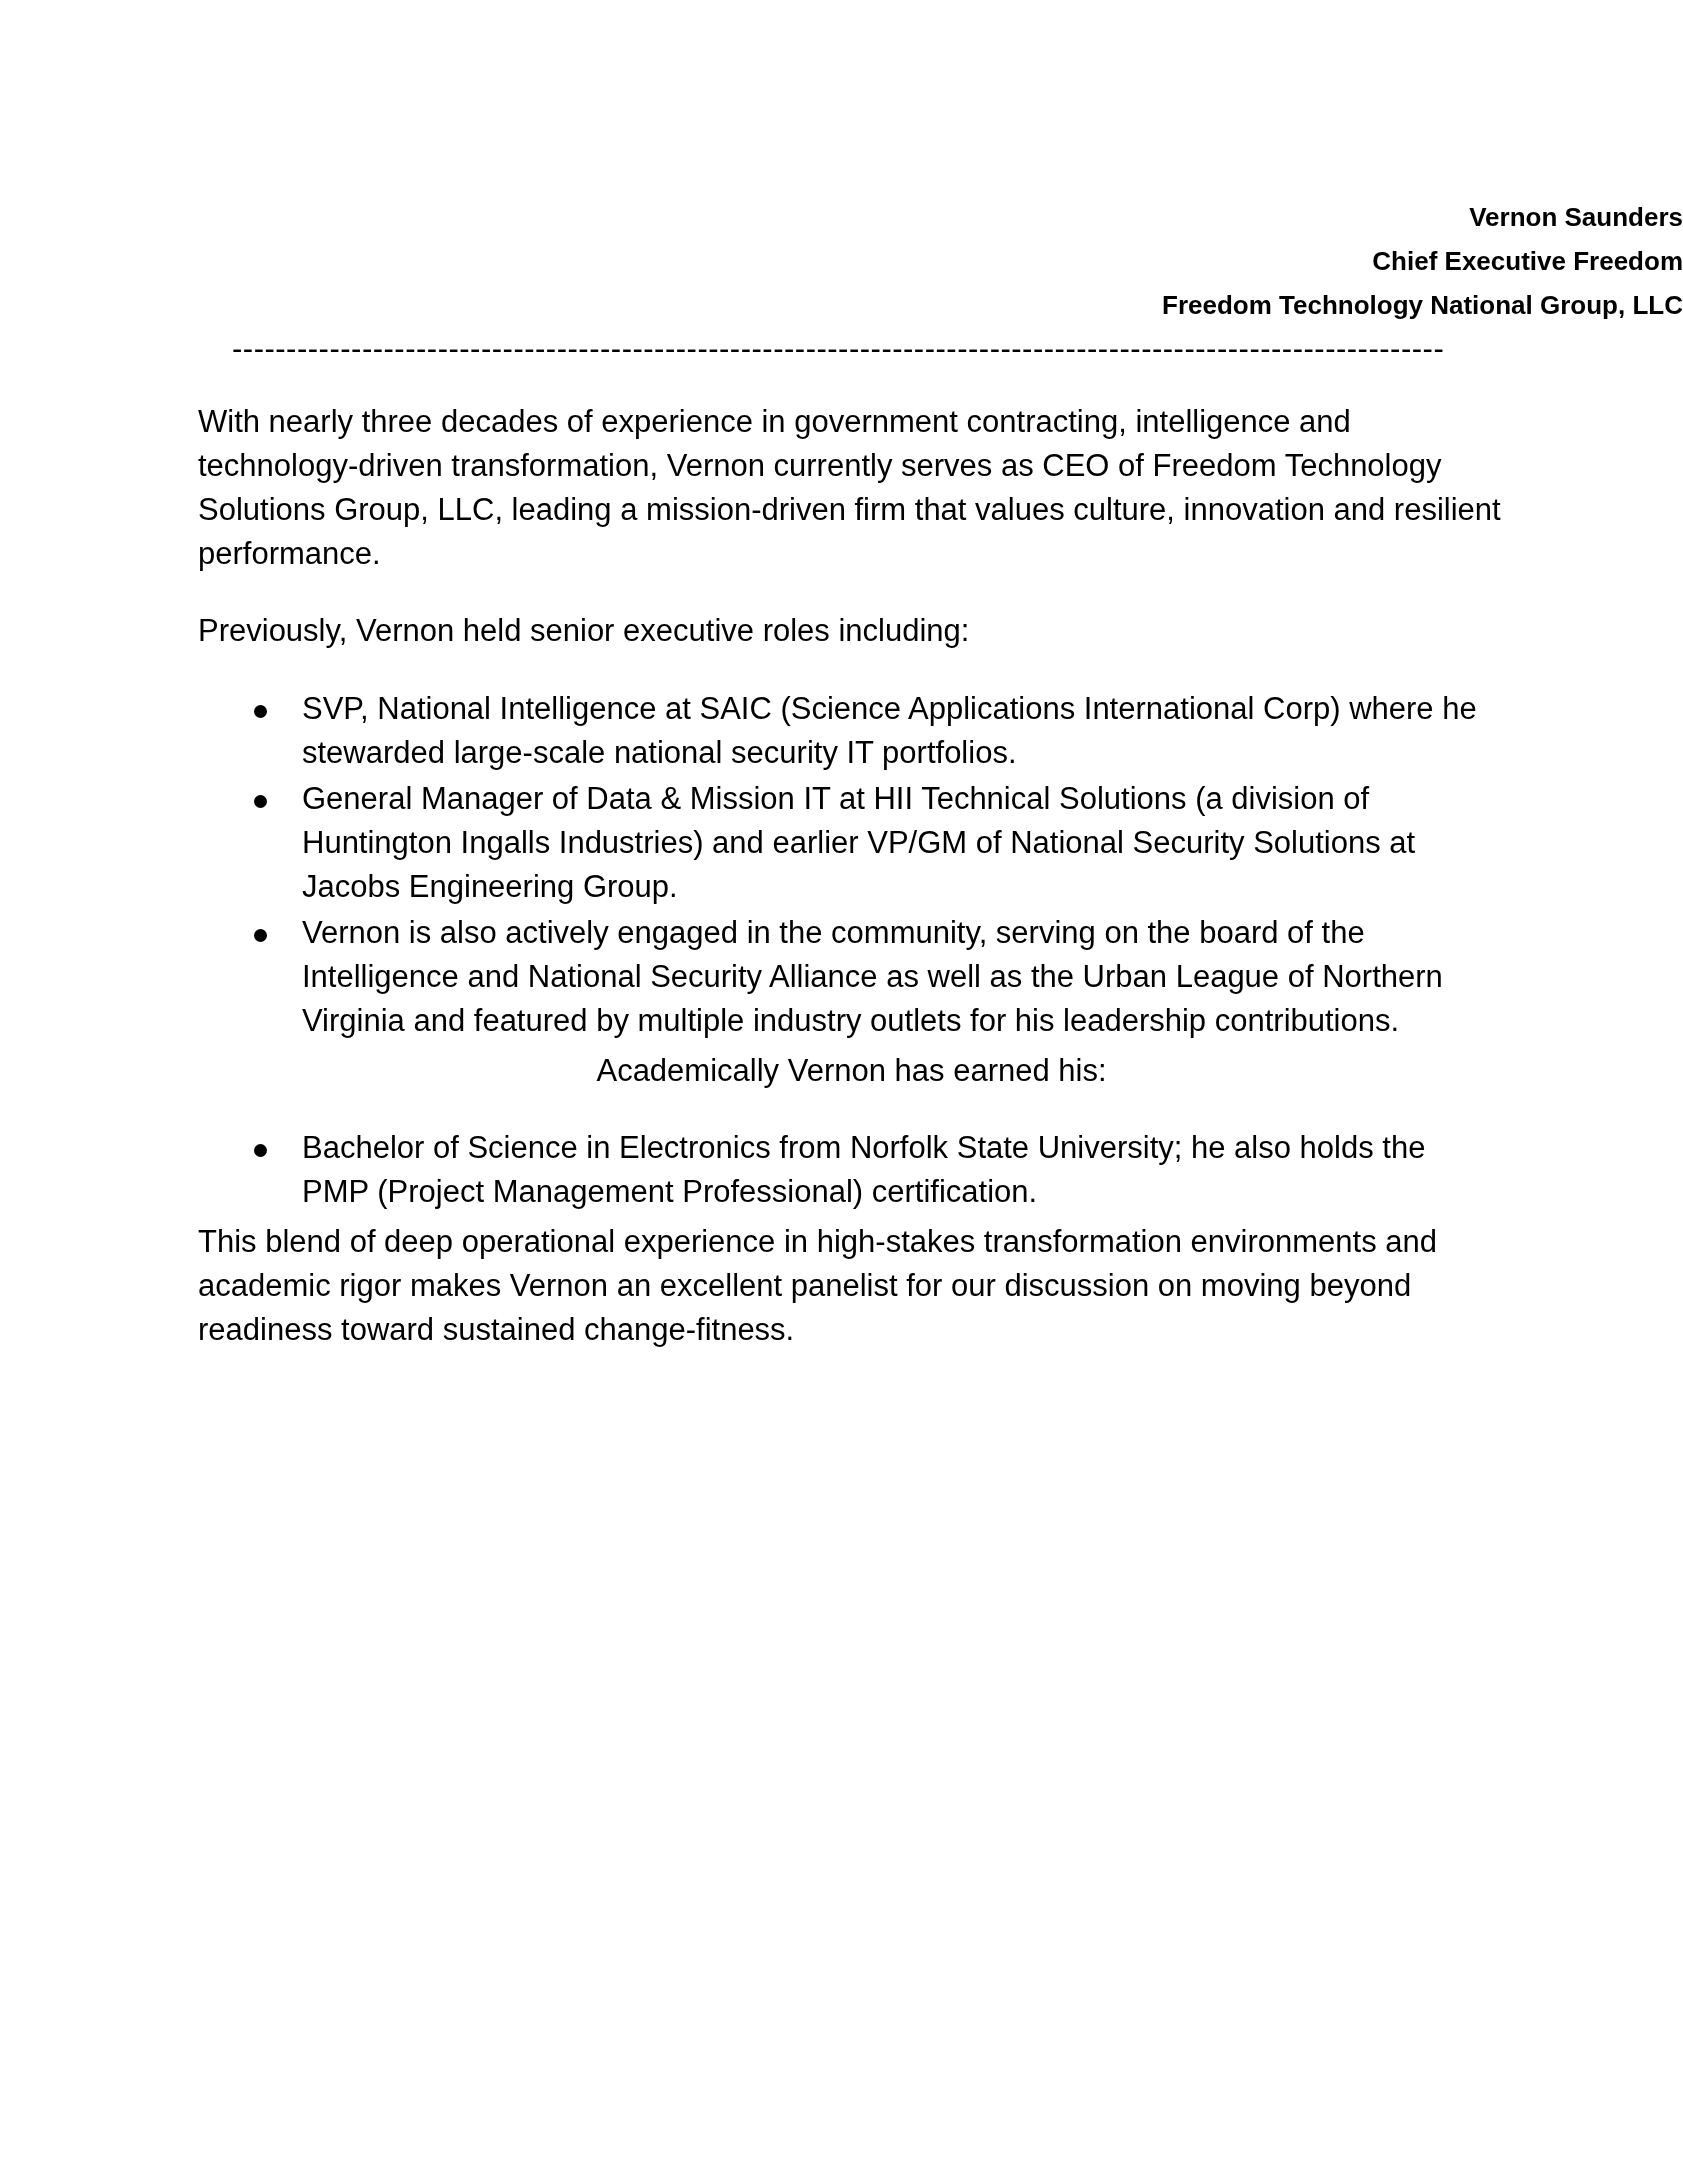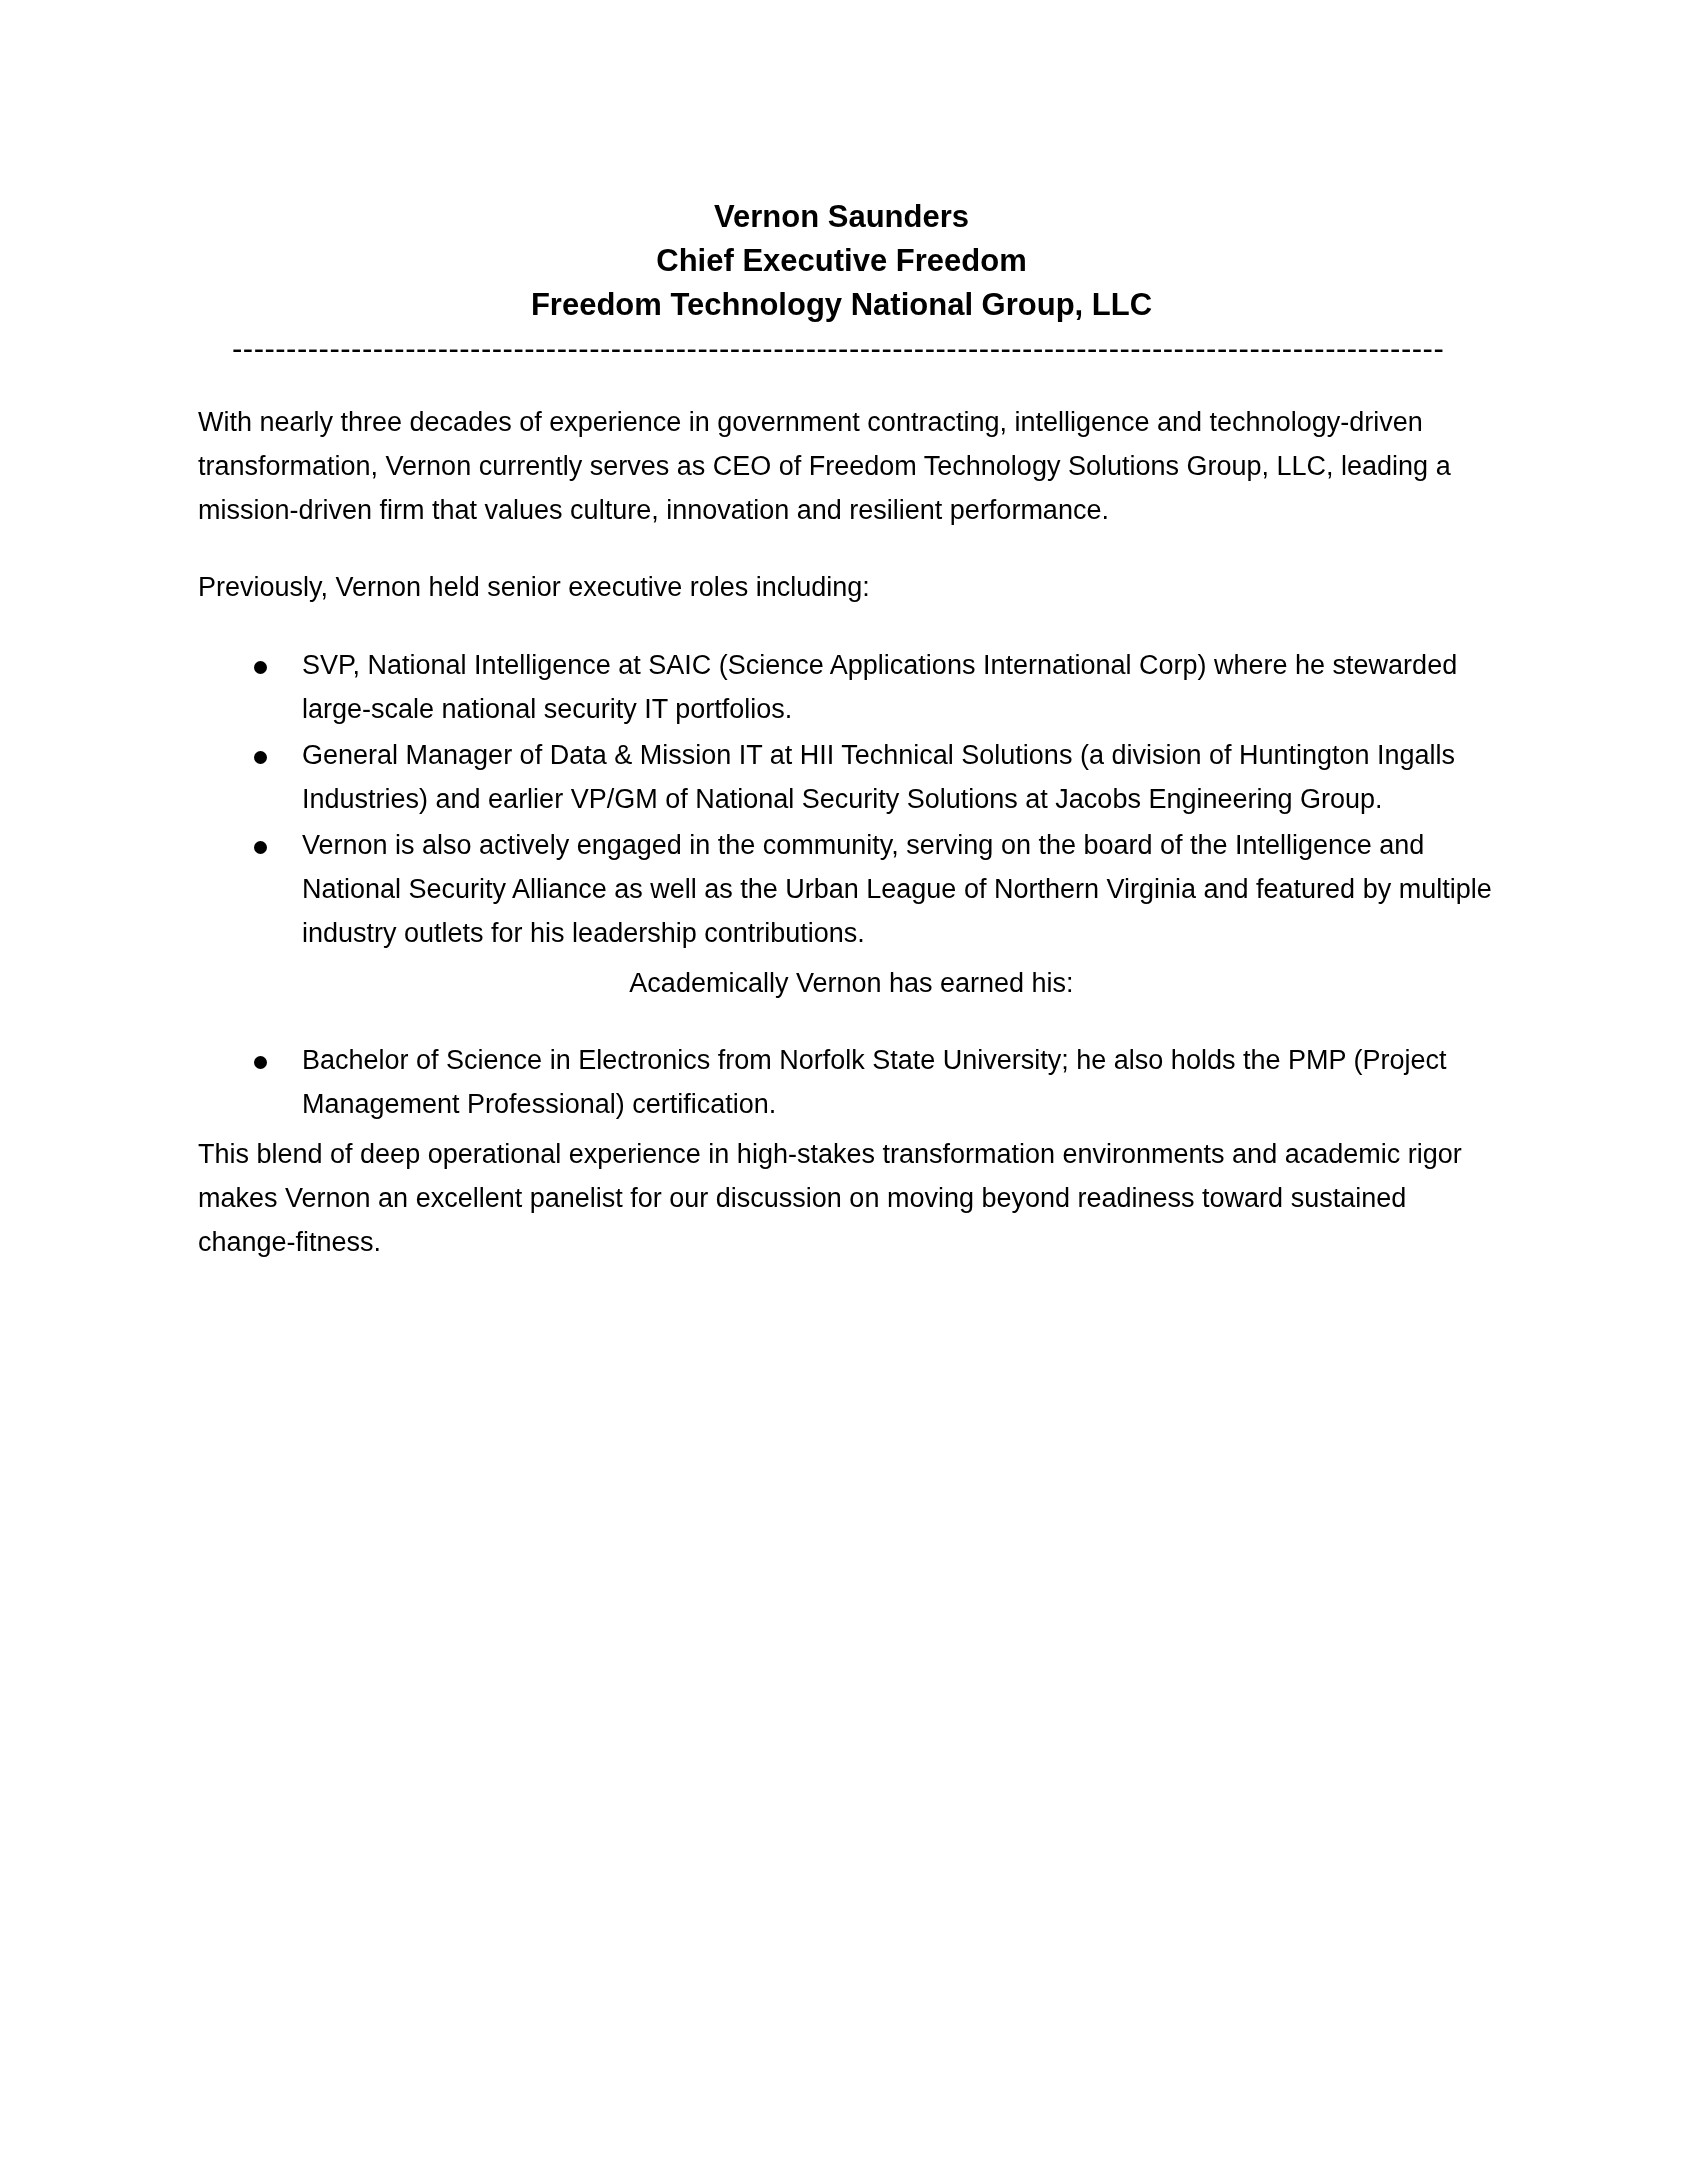--- a/index.html
+++ b/index.html
@@ -3,31 +3,31 @@
 <meta charset="utf-8">
 <style>
   html, body { margin: 0; padding: 0; background: #ffffff; }
   body {
     width: 1683px; height: 2178px; position: relative; overflow: hidden;
     font-family: "Liberation Sans", sans-serif; color: #000000;
   }
   .page { position: absolute; left: 0; top: 0; width: 1683px; height: 2178px; background: #fff; }
   .header {
     position: absolute; left: 0; top: 195px; width: 1683px;
-    text-align: center; font-weight: bold; font-size: 31px; line-height: 44px;
+    text-align: right; font-weight: bold; font-size: 26px; line-height: 44px;
   }
   .header div { white-space: nowrap; }
   .rule {
     position: absolute; left: 232px; top: 327px; width: 1228px;
     font-size: 31px; line-height: 44px; white-space: nowrap; overflow: hidden;
     letter-spacing: 0.5px;
   }
   .body {
     position: absolute; left: 198px; top: 400px; width: 1307px;
-    font-size: 27px; line-height: 44px;
+    font-size: 31px; line-height: 44px;
   }
   .body p { margin: 0; }
   .p1 { margin-bottom: 33px !important; }
   .p2 { margin-bottom: 34px !important; }
   ul.list { list-style: none; margin: 6px; padding: 0; }
   ul.list li { position: relative; padding-left: 98px; }
   ul.list li .bullet {
     position: absolute; left: 50px; top: 0; width: 30px; text-align: left;
   }
   ul.list li .bullet::before {

